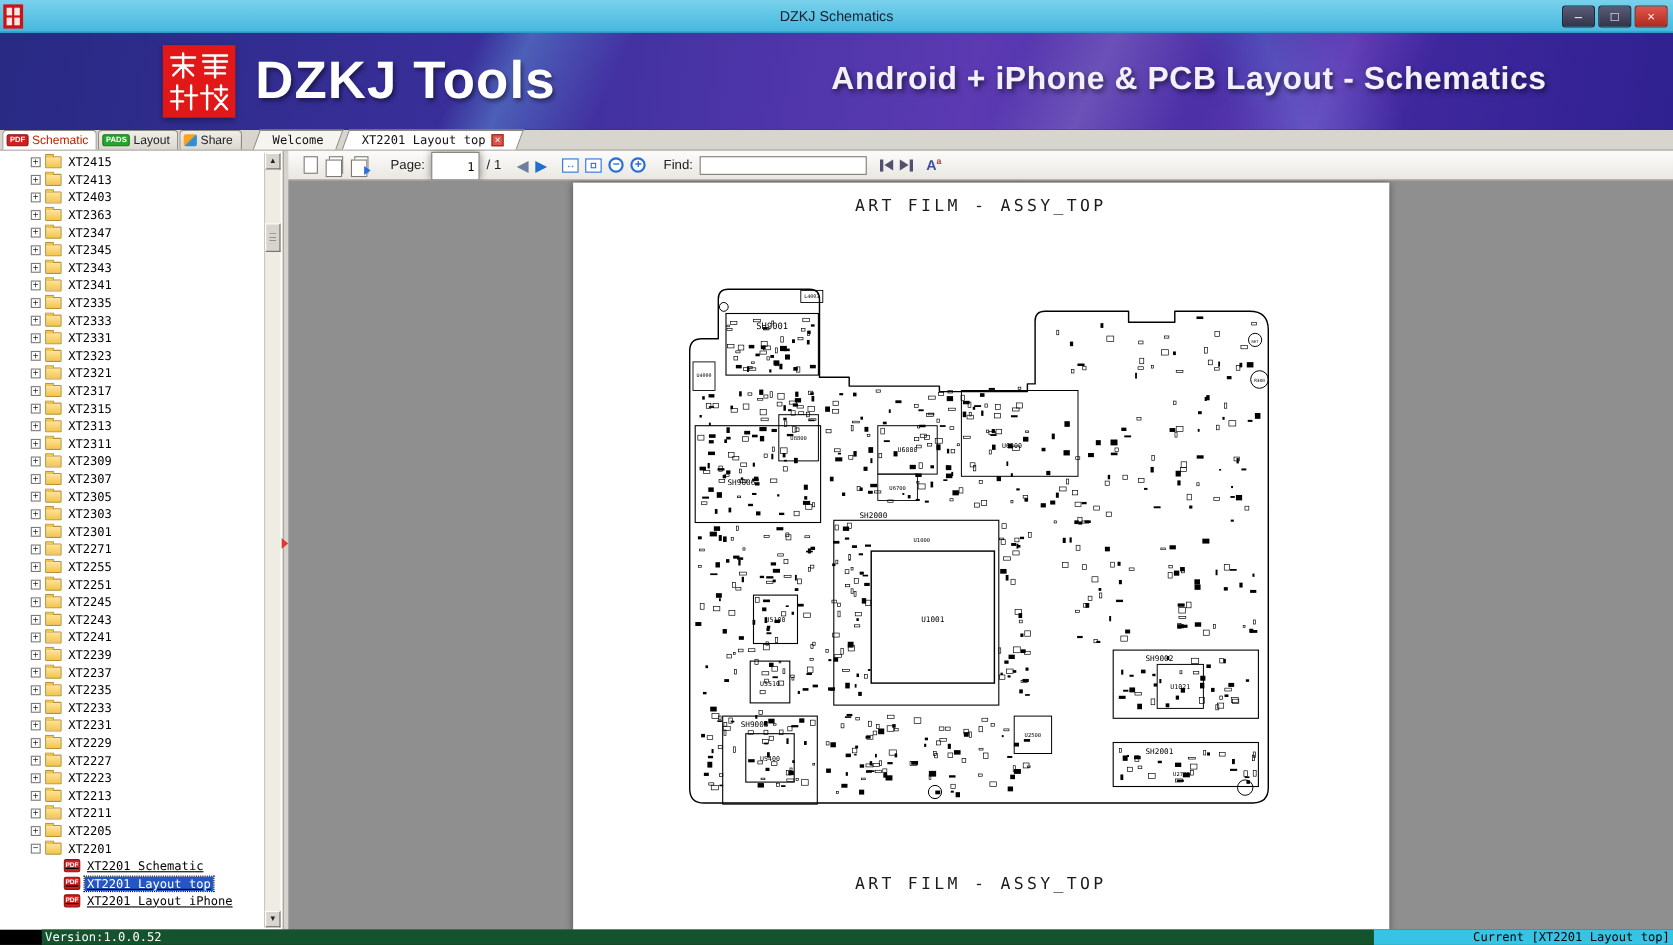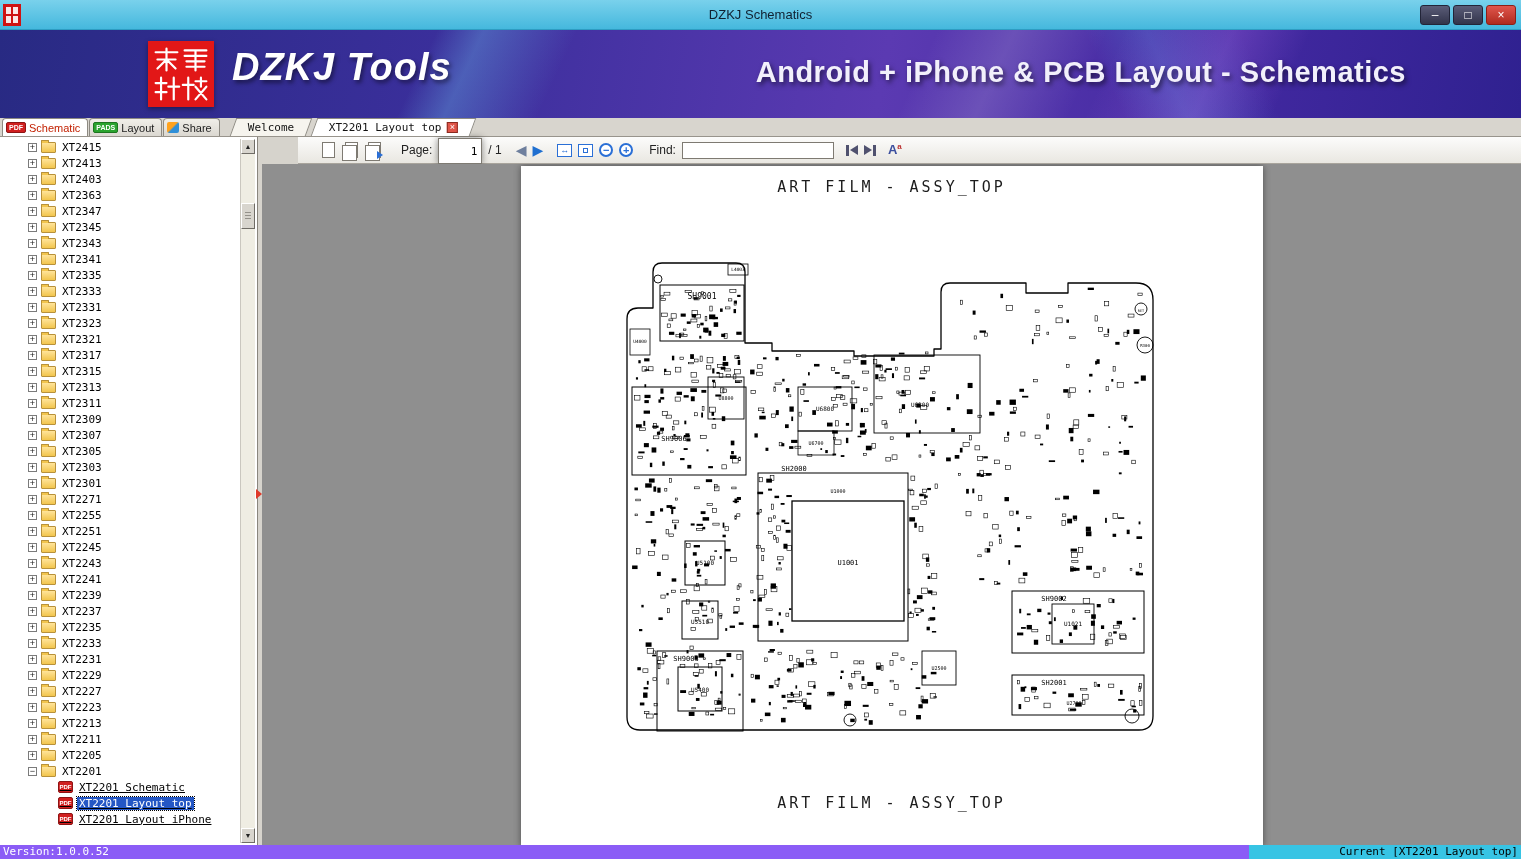--- a/index.html
+++ b/index.html
@@ -45,22 +45,22 @@
       linear-gradient(115deg, transparent 28%, rgba(120,220,255,.28) 31%, transparent 37%),
       linear-gradient(115deg, transparent 60%, rgba(255,255,255,.14) 65%, transparent 71%),
       linear-gradient(295deg, transparent 16%, rgba(210,130,255,.22) 21%, transparent 28%),
       linear-gradient(65deg, transparent 72%, rgba(90,200,255,.18) 76%, transparent 82%);
   }
   .logo {
     position:absolute; left:148px; top:11px; width:66px; height:66px; background:#e21717;
     display:flex; align-items:center; justify-content:center; box-shadow:0 2px 5px rgba(0,0,0,.4);
   }
   .app-name {
-    position:absolute; left:232px; top:16px; font-size:38px; font-weight:bold; color:#fff;
-    letter-spacing:1px; text-shadow:2px 3px 4px rgba(0,0,0,.45);font-style:italic;
+    position:absolute; left:232px; top:16px; font-size:48px; font-weight:bold; color:#fff;
+    letter-spacing:1px; text-shadow:2px 3px 4px rgba(0,0,0,.45);
   }
   .banner-subtitle {
     position:absolute; right:115px; top:26px; font-size:29px; font-weight:bold; color:#f2f0fb;
     text-shadow:2px 3px 5px rgba(0,0,0,.55); letter-spacing:.5px;
   }
 
   
   .tabbar {
     height:19px; flex:none; background:#d8d5ce; border-bottom:1px solid #98948c;
     display:flex; align-items:flex-end; padding-left:2px;
@@ -152,21 +152,21 @@
   .splitter { width:4px; flex:none; background:#d6d3cc; position:relative; }
   .splitter-arrow {
     position:absolute; top:352px; left:-2px; width:0; height:0;
     border-left:6px solid #e03a2a; border-top:5px solid transparent; border-bottom:5px solid transparent;
   }
 
   
   .rightpane { flex:1; min-width:0; display:flex; flex-direction:column; }
   .toolbar {
     height:27px; flex:none; background:linear-gradient(#fcfcfb,#e9e7e1);
-    border-bottom:1px solid #a8a49c; display:flex; align-items:center; gap:6px; padding-left:24px;margin-left:36px;
+    border-bottom:1px solid #a8a49c; display:flex; align-items:center; gap:6px; padding-left:14px;
   }
   .pageicon { width:13px; height:16px; background:#fff; border:1px solid #7e7a72; position:relative; flex:none; }
   .pageicon.multi::before {
     content:''; position:absolute; left:-4px; top:2px; width:13px; height:14px;
     background:#fff; border:1px solid #7e7a72;
   }
   .pageicon.arrow::after {
     content:''; position:absolute; right:-3px; bottom:-2px; width:0; height:0;
     border-left:6px solid #2a6fd6; border-top:4px solid transparent; border-bottom:4px solid transparent;
   }
@@ -201,21 +201,21 @@
   .page { width:742px; height:100%; margin-top:2px; background:#fff; box-shadow:0 0 7px rgba(0,0,0,.45); }
   .page-heading {
     text-align:center; font-family:"DejaVu Sans Mono",monospace; font-size:15px;
     letter-spacing:3px; color:#1c1c1c;
   }
   .page-heading.top { padding-top:12px; }
   .page-heading.bottom { margin-top:55px; }
   svg.pcb { display:block; margin:63px auto 0; }
 
   
-  .statusbar { height:14px; flex:none; background:#8b5cf6; position:relative; font-family:"DejaVu Sans Mono",monospace; font-size:11px; }
+  .statusbar { height:14px; flex:none; background:#14532d; position:relative; font-family:"DejaVu Sans Mono",monospace; font-size:11px;margin-left:38px; }
   .status-version { position:absolute; left:3px; top:0; line-height:14px; color:#fff; }
   .status-current {
     position:absolute; right:0; top:0; height:100%; width:272px; background:#37c4e4; color:#000;
     text-align:right; line-height:14px; padding-right:3px; font-weight:normal;
   }
 </style>
 </head>
 <body>
 
 <div class="window">

